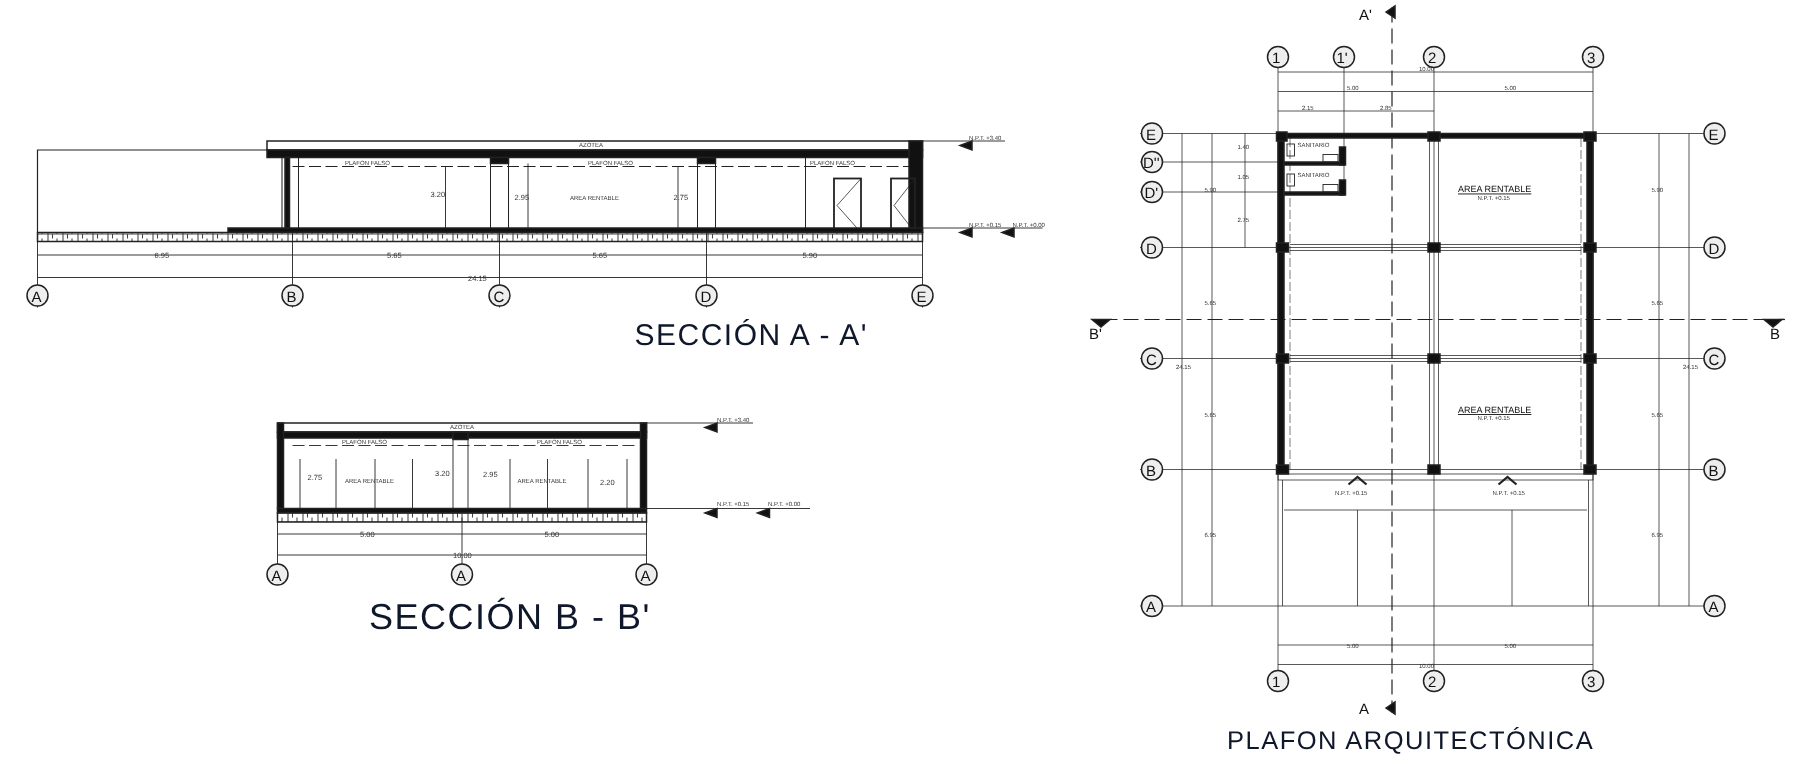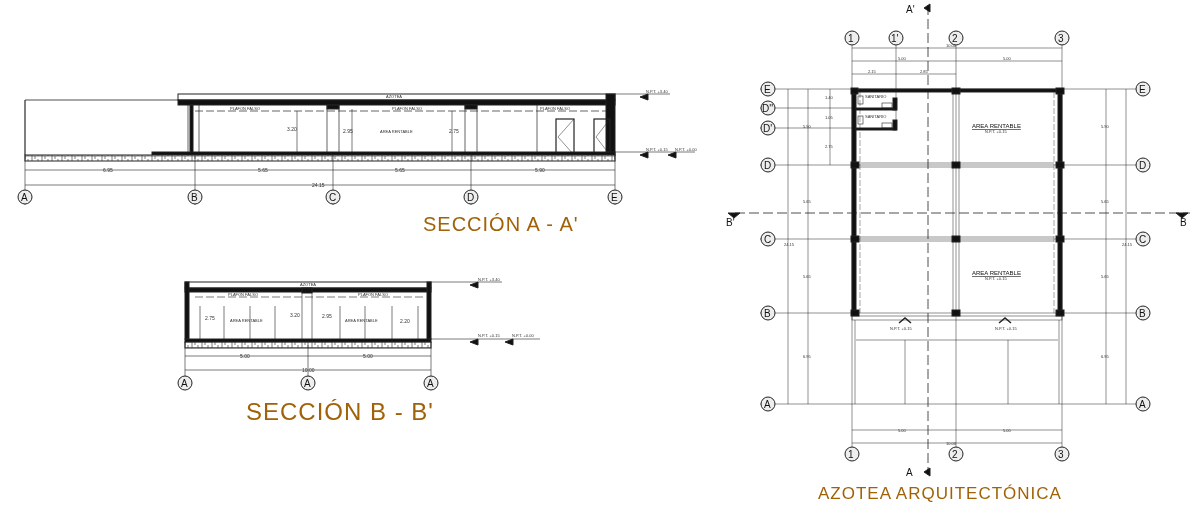--- a/index.html
+++ b/index.html
@@ -1,18 +1,18 @@
 <!DOCTYPE html>
 <html><head>
 <meta charset="utf-8">
 <style>
   html, body { margin:0; padding:0; background:#ffffff; }
   body { width:1200px; height:507px; position:relative; overflow:hidden; font-family:"Liberation Sans", sans-serif; }
   svg { position:absolute; left:0; top:0; }
-  .title { position:absolute; font-family:"Liberation Sans", sans-serif; color:#a16207; letter-spacing:1px; white-space:nowrap; }
+  .title { position:absolute; font-family:"Liberation Sans", sans-serif; color:#0f172a; letter-spacing:1px; white-space:nowrap; }
   .small { font-family:"Liberation Sans", sans-serif; font-size:4px; fill:#333; }
   .dim { font-family:"Liberation Sans", sans-serif; font-size:5px; fill:#333; }
   .axis { font-family:"Liberation Sans", sans-serif; font-size:10px; fill:#111; }
 </style>
 </head>
 <body>
 
 <svg width="1200" height="507" viewBox="0 0 1200 507">
   <defs>
     <pattern id="ground" width="10" height="6" patternUnits="userSpaceOnUse">
@@ -362,13 +362,13 @@
       </g>
     <g>
         <circle cx="1143" cy="404" r="7" fill="#eee" stroke="#222"></circle>
         <text class="axis" x="1139" y="408">A</text>
       </g>
   </g>
 </svg>
 
 <div class="title" style="left:423px;top:213px;font-size:20px;">SECCIÓN A - A'</div>
 <div class="title" style="left:246px;top:398px;font-size:24px;">SECCIÓN B - B'</div>
-<div class="title" style="left:818px;top:484px;font-size:17px;">AZOTEA ARQUITECTÓNICA</div>
+<div class="title" style="left:818px;top:484px;font-size:17px;">PLAFON ARQUITECTÓNICA</div>
 
 </body></html>

